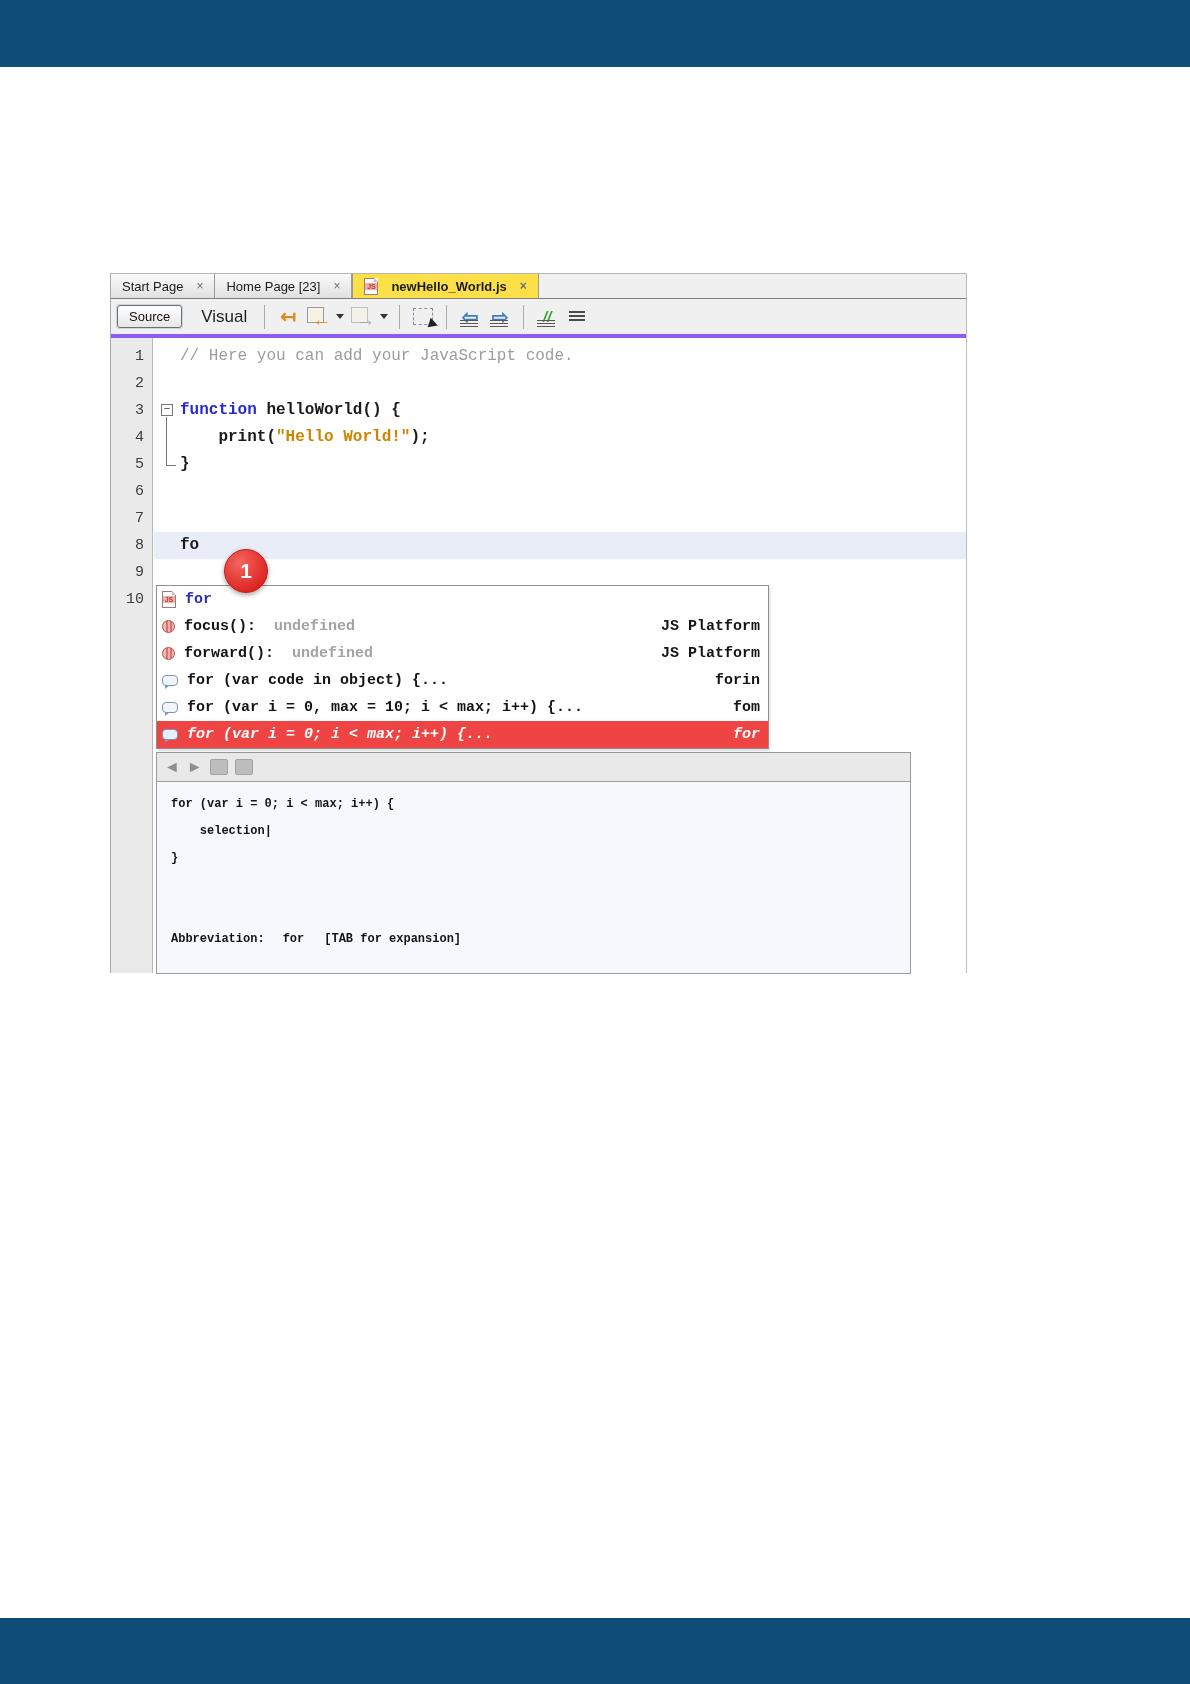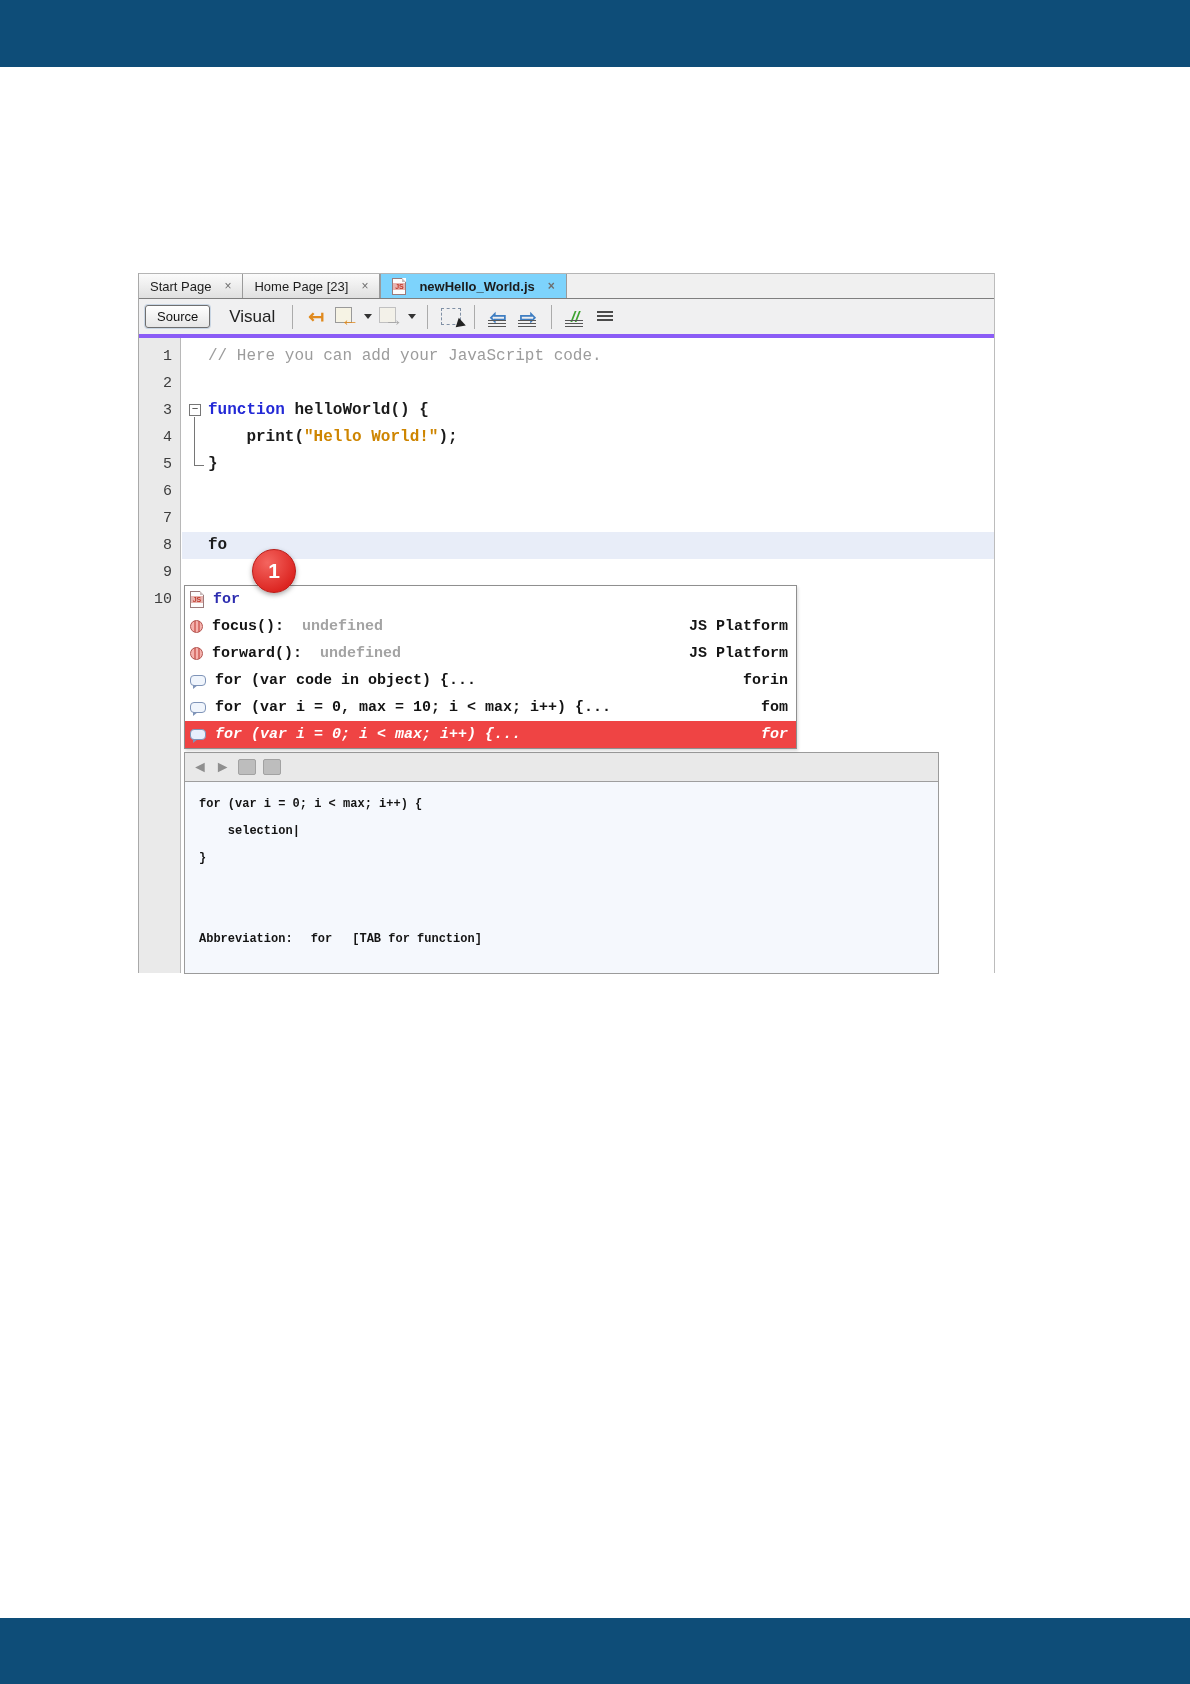--- a/index.html
+++ b/index.html
@@ -4,29 +4,29 @@
 <style>
   html,body{margin:0;padding:0;}
   body{width:1190px;height:1684px;position:relative;background:#ffffff;
        font-family:"Liberation Sans",sans-serif;overflow:hidden;}
 
   .top-bar{position:absolute;left:0;top:0;width:100%;height:67px;background:#0e4d78;}
   .bottom-bar{position:absolute;left:0;top:1618px;width:100%;height:66px;background:#0e4d78;}
 
   
   .ide{position:absolute;left:110px;top:273px;width:857px;height:700px;
-       border-left:1px solid #a9a9a9;border-right:1px solid #bcbcbc;box-sizing:border-box;margin-left:28px;}
+       border-left:1px solid #a9a9a9;border-right:1px solid #bcbcbc;box-sizing:border-box;}
 
   
   .tabstrip{height:26px;background:#f0f0f0;border-top:1px solid #b5b5b5;
             border-bottom:1px solid #7f7f7f;display:flex;align-items:stretch;box-sizing:border-box;}
   .tab{display:flex;align-items:center;gap:13px;padding:0 11px;font-size:13px;color:#1c1c1c;
        background:linear-gradient(#fbfbfb,#e0e0e0);border-right:1px solid #9a9a9a;cursor:default;}
   .tab .close{font-size:12px;color:#6e6e6e;line-height:1;}
-  .tab.active{background:#7dd3fc;font-weight:bold;border-left:1px solid #9a9a9a;}
+  .tab.active{background:#fde047;font-weight:bold;border-left:1px solid #9a9a9a;}
 
   
   .js-file-icon{position:relative;width:14px;height:17px;background:#fdfdfd;
      border:1px solid #9b7b7b;box-sizing:border-box;display:inline-block;flex:0 0 auto;}
   .js-file-icon::before{content:"";position:absolute;right:-1px;top:-1px;width:0;height:0;
      border-left:4px solid #c9baba;border-top:4px solid #fff;}
   .js-file-icon::after{content:"JS";position:absolute;left:0;right:0;top:4px;text-align:center;
      font:bold 7px "Liberation Sans",sans-serif;color:#c0392b;background:#e8b4b0;}
 
   
@@ -253,19 +253,19 @@
       <span class="doc-arrow">►</span>
       <span class="doc-page"></span>
       <span class="doc-page"></span>
     </div>
     <div class="docbody">
       <div><span>for (var i = 0; i &lt; max; i++) {</span></div>
       <div><span>    </span><span>selection</span><span>|</span></div>
       <div><span>}</span></div>
       <div></div>
       <div></div>
-      <div><span>Abbreviation:</span><span class="abbrev-val">for</span><span class="abbrev-hint">[TAB for function]</span></div>
+      <div><span>Abbreviation:</span><span class="abbrev-val">for</span><span class="abbrev-hint">[TAB for expansion]</span></div>
     </div>
   </div>
 
 </div>
 
 <div class="bottom-bar"></div>
 
 </body></html>

